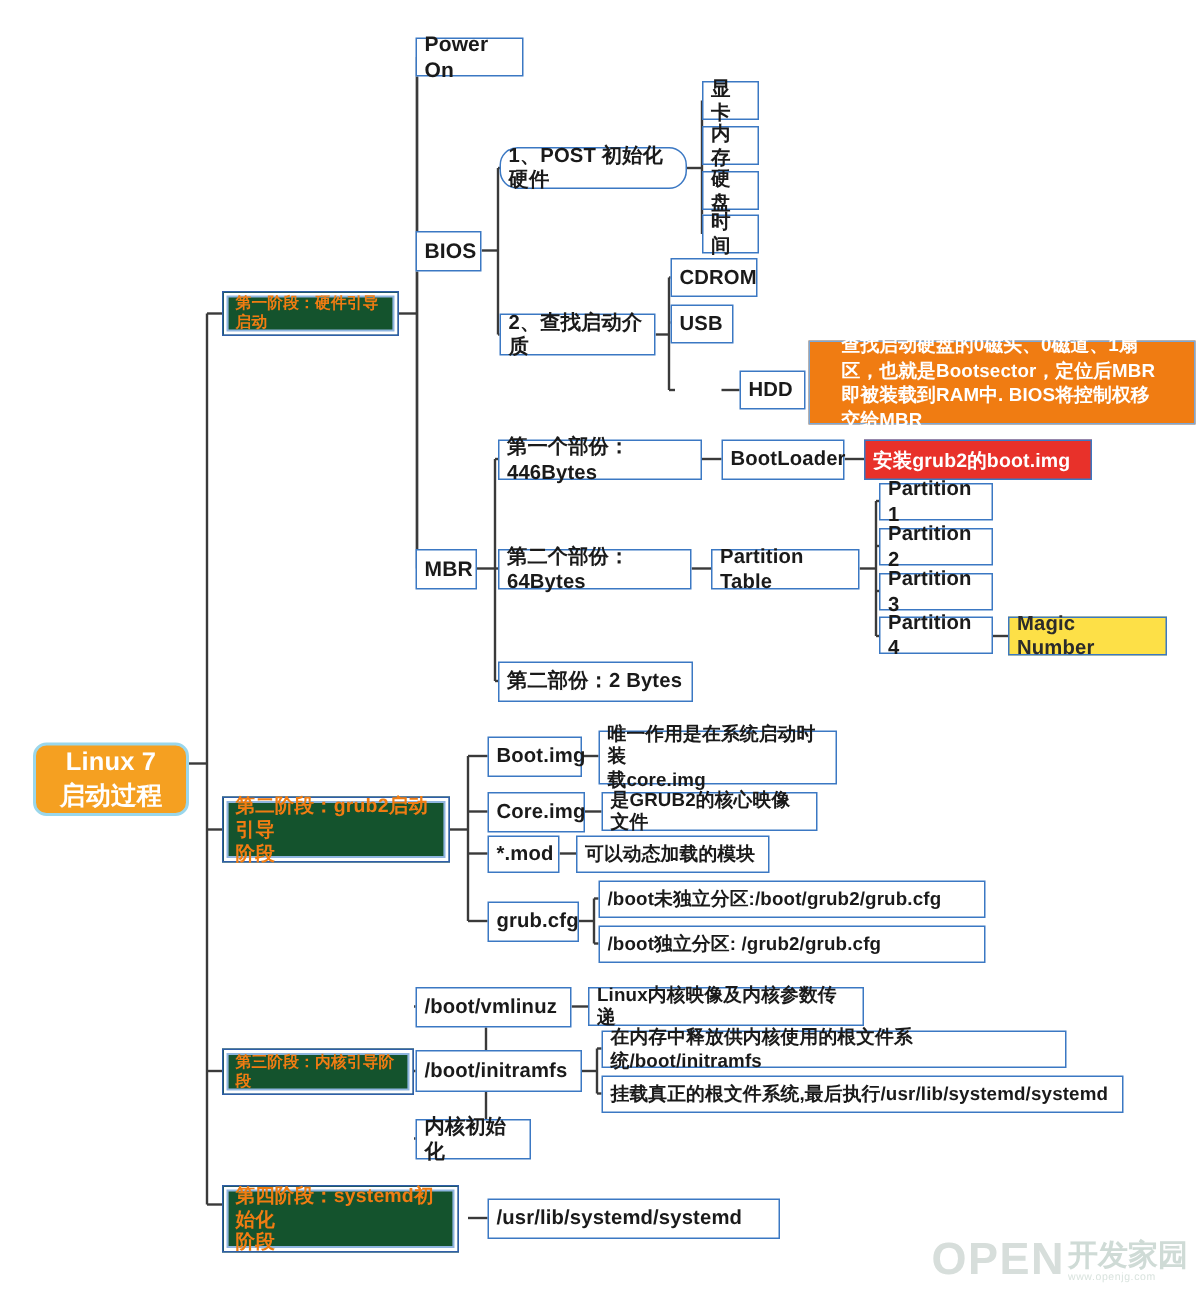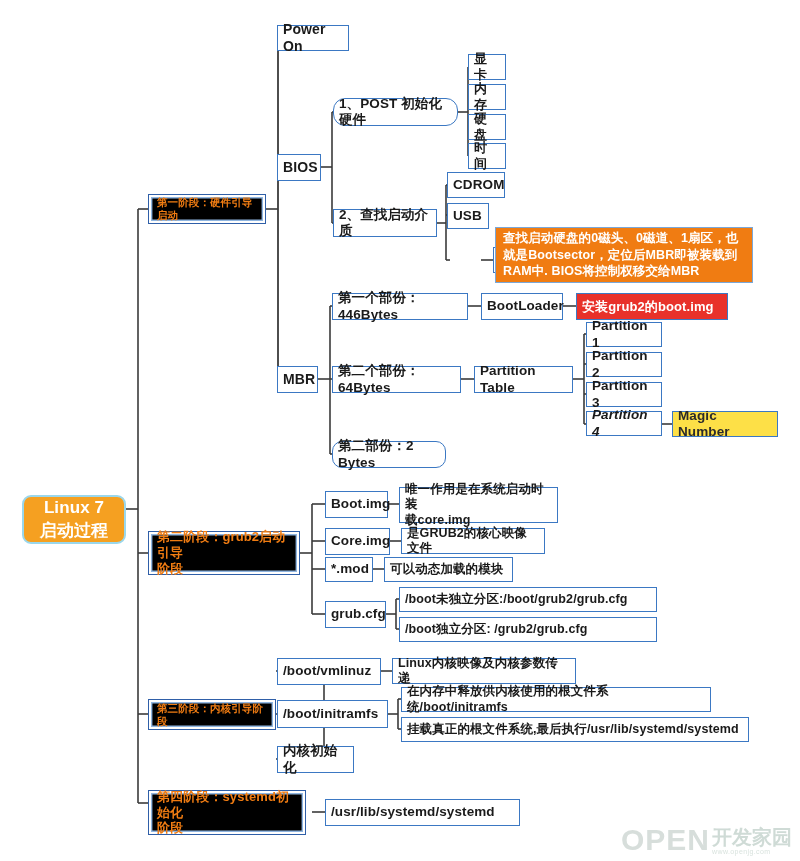--- a/index.html
+++ b/index.html
@@ -47,40 +47,41 @@
     color: #ffffff;
     font-weight: bold;
     font-size: 17px;
     justify-content: center;
     text-align: left;
     padding: 4px 10px;
     line-height: 1.3;
   }
   
   .stage {
-    background: #000000;
+    background: #14532d;
     border: 1.6px solid #2f5fa8;
     color: #f07c12;
     box-shadow: inset 0 0 0 2px #ffffff, inset 0 0 0 3.4px #8fb5e0;
     padding: 3px 8px;
     font-weight: bold;
   }
   .stage-sm { font-size: 10.5px; }
   .stage-lg { font-size: 13px; }
   
   .note-orange {
     background: #f07c12;
     border: 1.6px solid #7aa7d8;
     color: #ffffff;
     font-size: 12.5px;
     line-height: 1.32;
-    padding: 3px 7px;
+    padding: 3px 21px;
     align-items: flex-start;
     flex-direction: column;
     justify-content: center;
+    margin-left: 44px;
   }
   .box-red {
     background: #e8312a;
     border: 1.8px solid #3b78c3;
     color: #ffffff;
     font-size: 13px;
     justify-content: flex-start;
   }
   .box-orange {
     background: #fde047;
@@ -254,32 +255,32 @@
   <div class="node fs13" style="left:468px; top:143px; width:38px; height:26px;">时间</div>
 
   <div class="node fs135" style="left:447px; top:172px; width:58px; height:26px;">CDROM</div>
   <div class="node fs135" style="left:447px; top:203px; width:42px; height:26px;">USB</div>
   <div class="node fs135" style="left:447px; top:247px; width:44px; height:26px;margin-left:46px;">HDD</div>
 
   <div class="node note-orange" style="left:495px; top:227px; width:258px; height:56px;">查找启动硬盘的0磁头、0磁道、1扇区，也就是Bootsector，定位后MBR即被装载到RAM中. BIOS将控制权移交给MBR</div>
 
   <div class="node fs135" style="left:332px; top:293px; width:136px; height:27px;">第一个部份：446Bytes</div>
   <div class="node fs135" style="left:332px; top:366px; width:129px; height:27px;">第二个部份：64Bytes</div>
-  <div class="node fs135" style="left:332px; top:441px; width:114px; height:27px;border-radius:10px;">第二部份：2 Bytes</div>
+  <div class="node fs135" style="left:332px; top:441px; width:130px; height:27px;">第二部份：2 Bytes</div>
 
   <div class="node fs135" style="left:481px; top:293px; width:82px; height:27px;">BootLoader</div>
 
   <div class="node box-red" style="left:576px; top:293px; width:152px; height:27px;">安装grub2的boot.img</div>
 
   <div class="node fs135" style="left:474px; top:366px; width:99px; height:27px;">Partition Table</div>
 
   <div class="node fs135" style="left:586px; top:322px; width:76px; height:25px;">Partition 1</div>
   <div class="node fs135" style="left:586px; top:352px; width:76px; height:25px;">Partition 2</div>
   <div class="node fs135" style="left:586px; top:382px; width:76px; height:25px;">Partition 3</div>
-  <div class="node fs135" style="left:586px; top:411px; width:76px; height:25px;font-style:italic;">Partition 4</div>
+  <div class="node fs135" style="left:586px; top:411px; width:76px; height:25px;">Partition 4</div>
 
   <div class="node box-orange" style="left:672px; top:411px; width:106px; height:26px;">Magic Number</div>
 
   <div class="node fs135" style="left:325px; top:491px; width:63px; height:27px;">Boot.img</div>
   <div class="node fs12 multiline" style="left:399px; top:487px; width:159px; height:36px;">唯一作用是在系统启动时装
 载core.img</div>
 
   <div class="node fs135" style="left:325px; top:528px; width:65px; height:27px;">Core.img</div>
   <div class="node fs12" style="left:401px; top:528px; width:144px; height:26px;">是GRUB2的核心映像文件</div>
 

